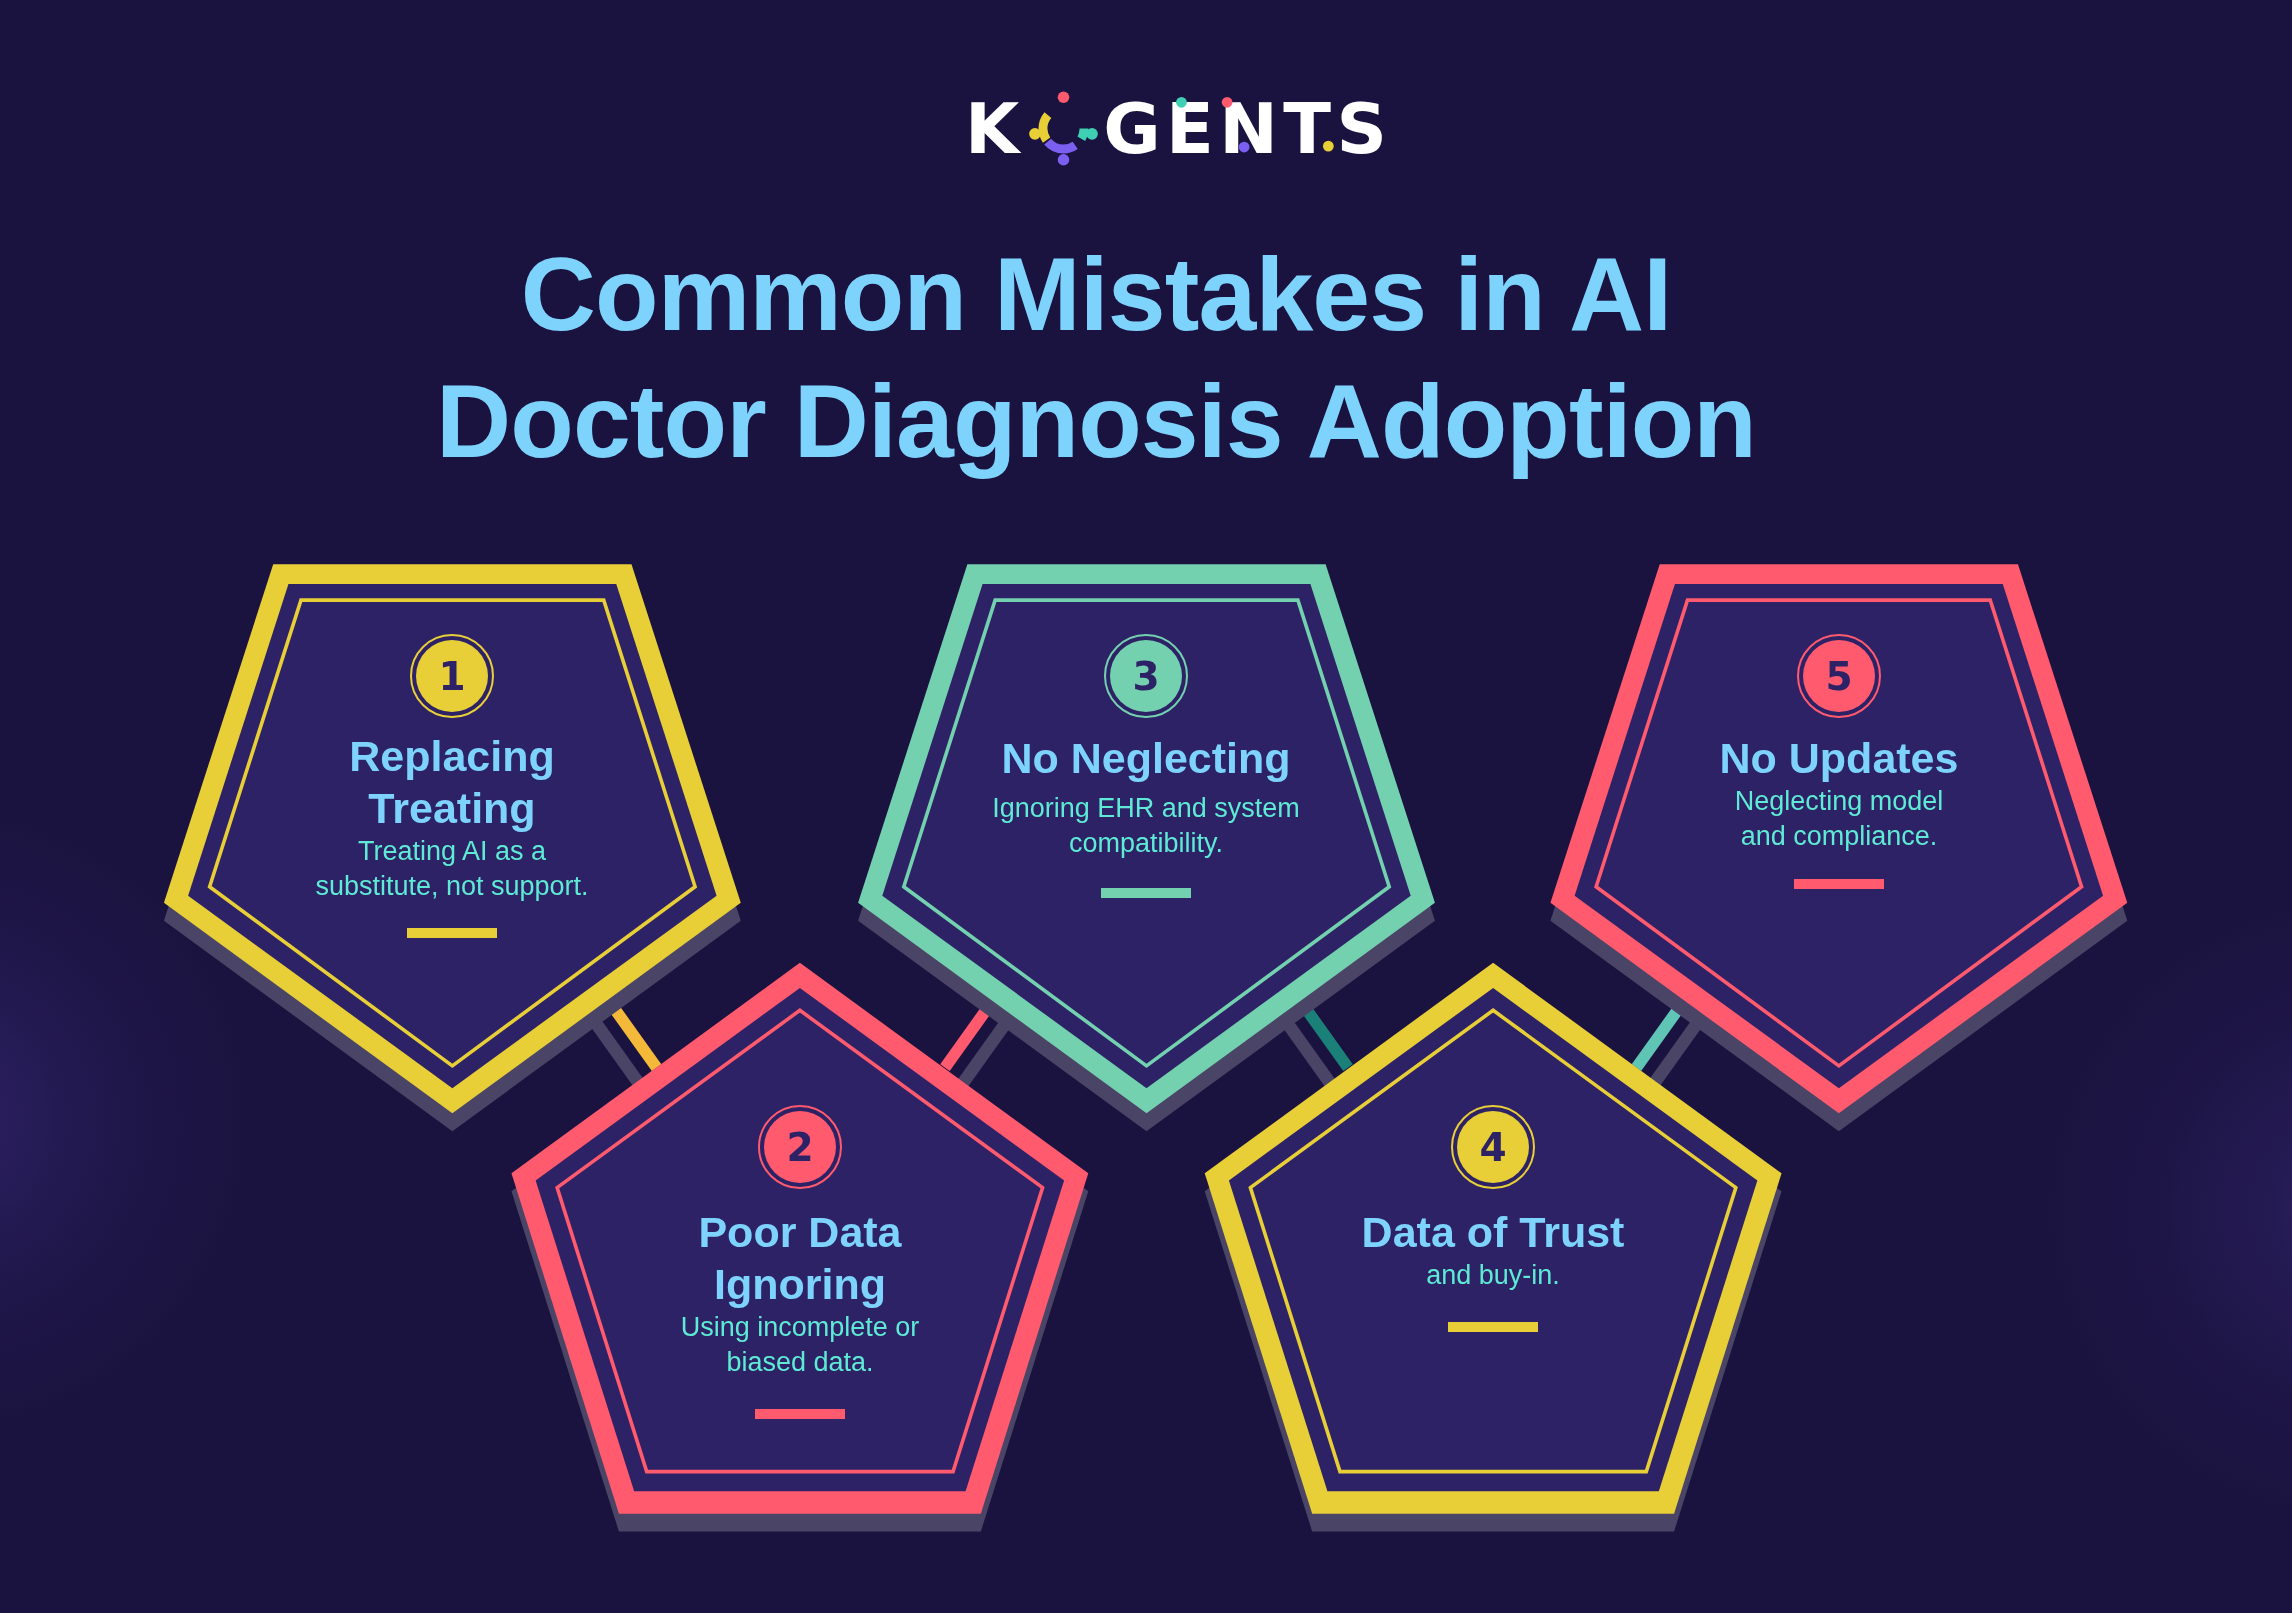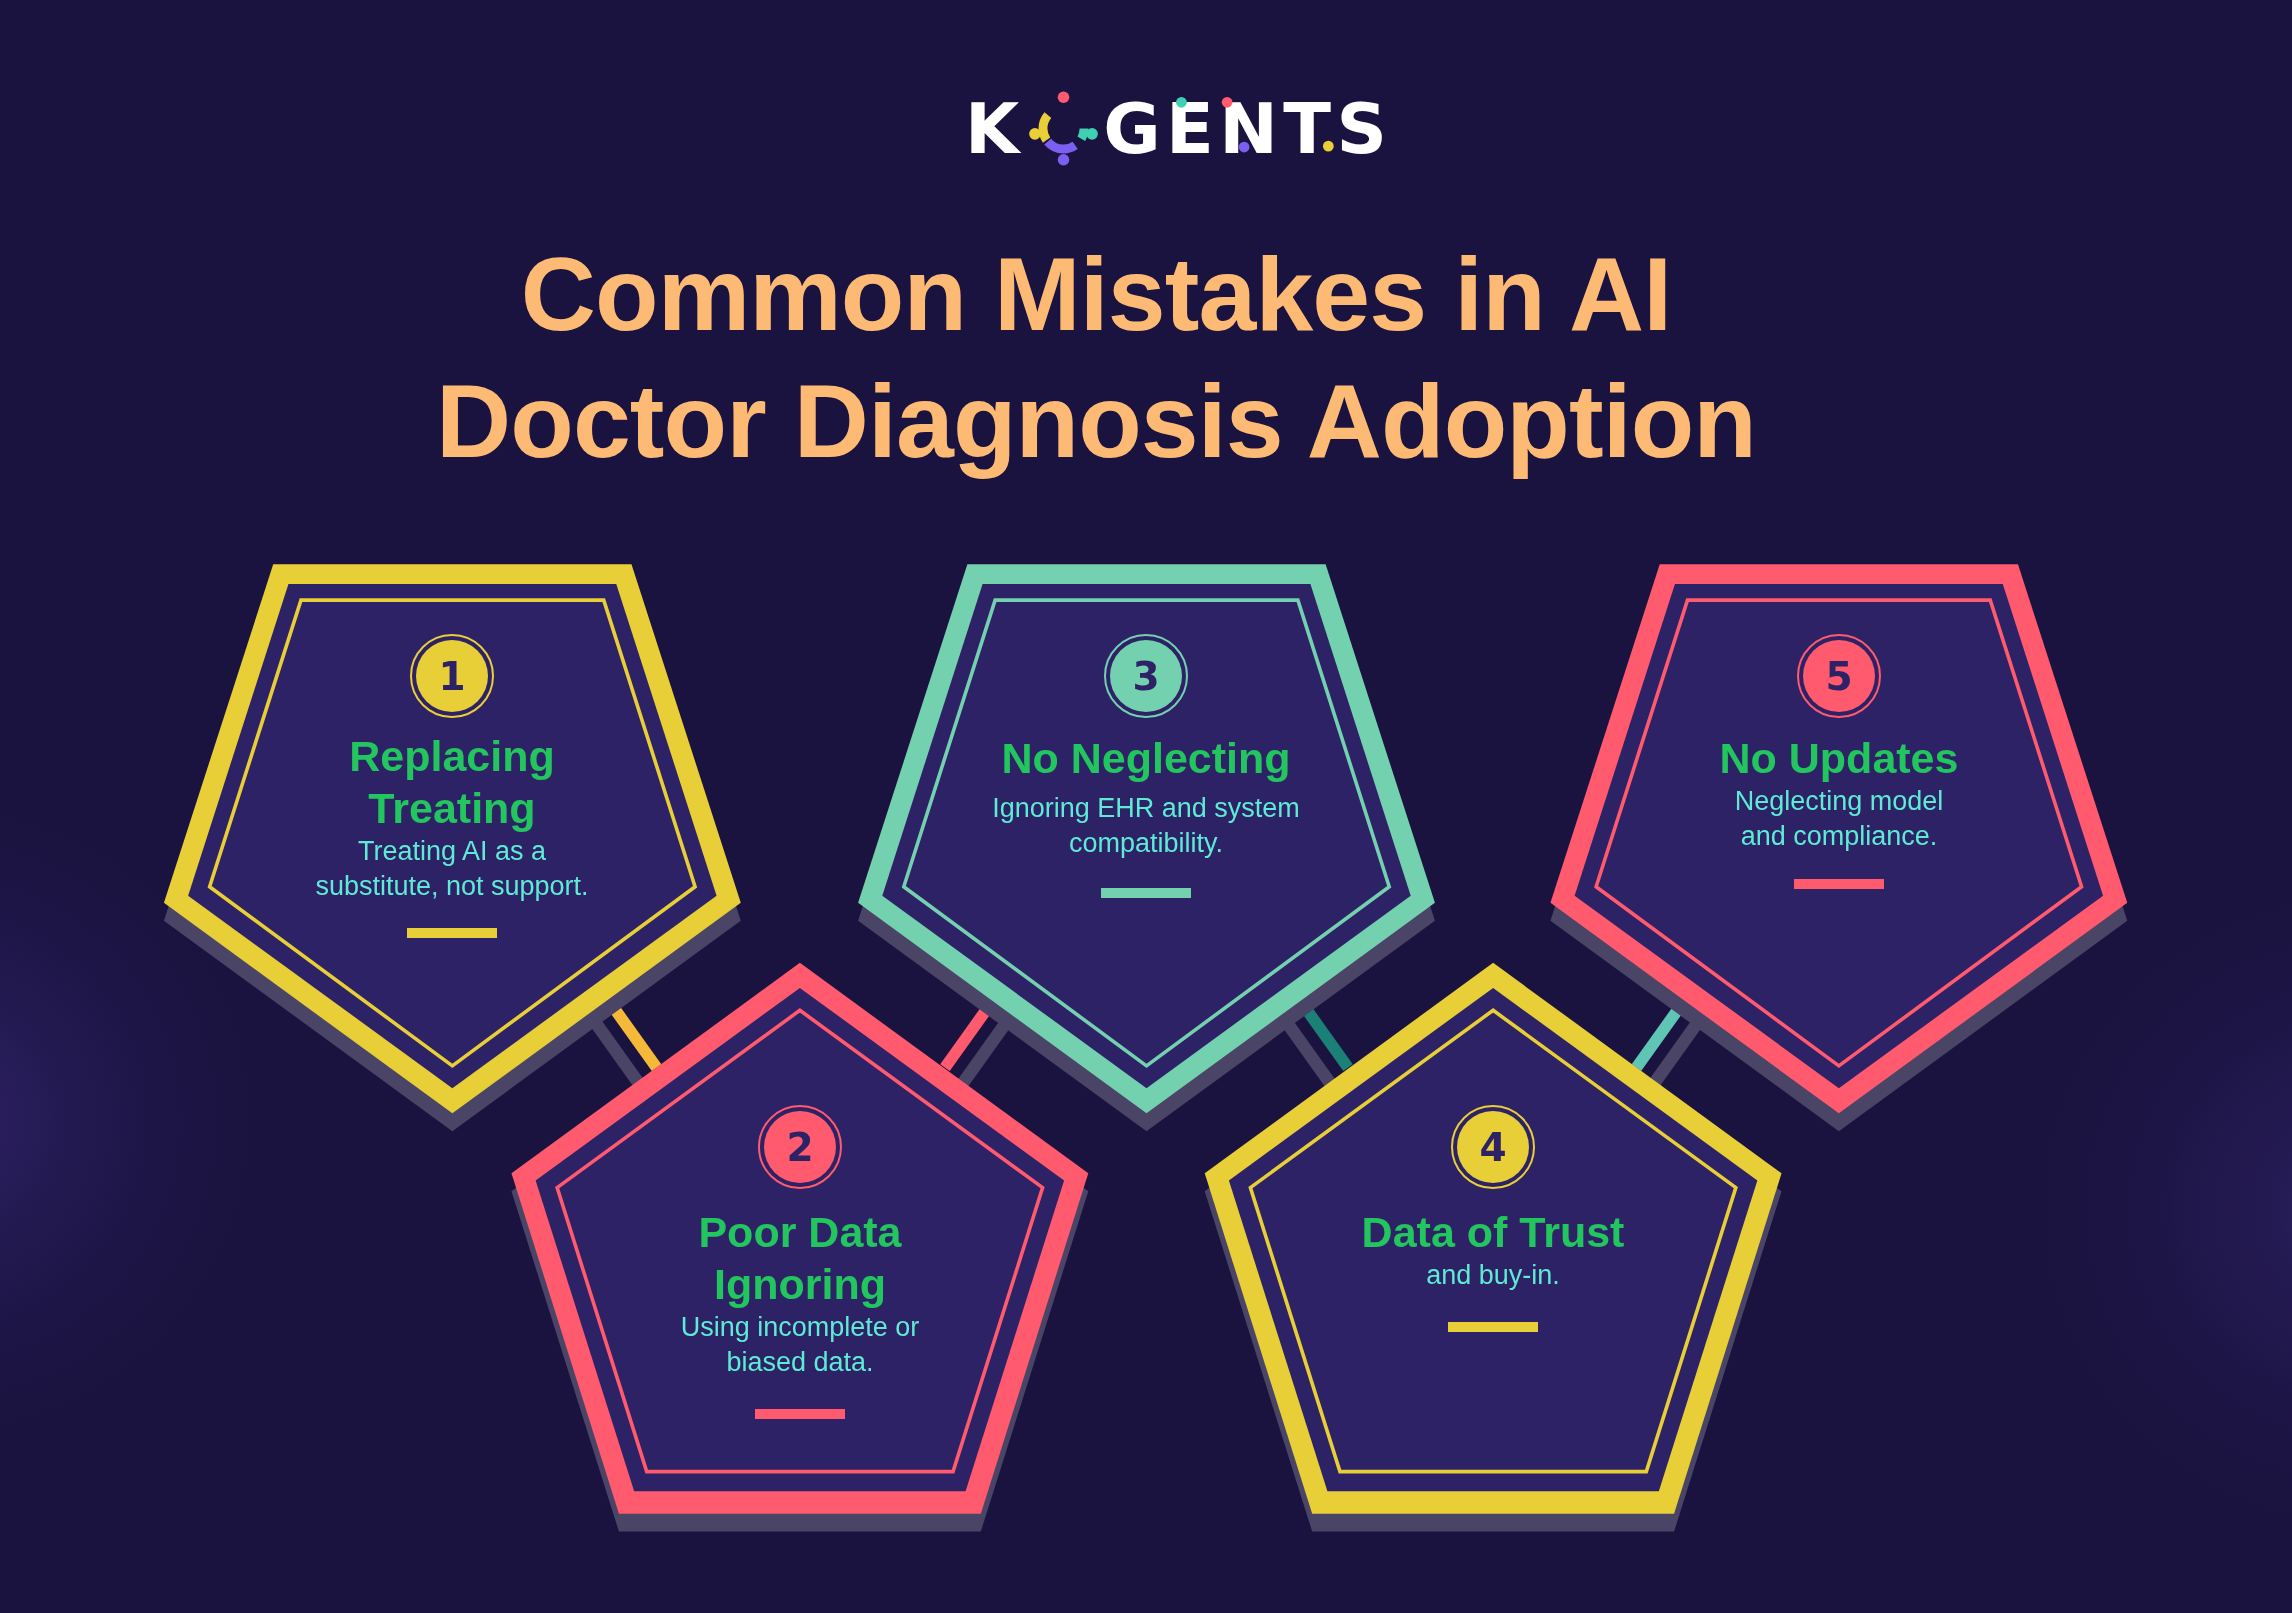--- a/index.html
+++ b/index.html
@@ -28,42 +28,42 @@
   .logo-text {
     font-family: "DejaVu Sans", sans-serif; font-weight: bold;
     font-size: 70px; letter-spacing: 5.4px; color: #ffffff; line-height: 1;
   }
   .logo-ring { width: 75px; height: 75px; margin: 0 1.8px; }
 
   .title {
     position: absolute; left: 0; width: 2192px; top: 231px;
     text-align: center; font-family: "Liberation Sans", sans-serif;
     font-weight: bold; font-size: 104px; line-height: 127px;
-    color: #fdba74; letter-spacing: -0.9px;
+    color: #7dd3fc; letter-spacing: -0.9px;
   }
   .title .line { display: block; }
 
   .card {
     position: absolute; width: 466px; text-align: center;
     transform: translateX(-50%);
   }
   .badge {
     width: 72px; height: 72px; border-radius: 50%;
     margin: 0 auto; position: relative;
     display: flex; align-items: center; justify-content: center;
     font-family: "DejaVu Sans", sans-serif; font-weight: bold;
     font-size: 39px; color: #2d2266;
   }
   .badge::after {
     content: ""; position: absolute; left: -6.3px; top: -6.3px; right: -6.3px; bottom: -6.3px;
     border-radius: 50%; border: 2.7px solid var(--c);
   }
   .card-title {
     font-family: "Liberation Sans", sans-serif; font-weight: bold;
-    font-size: 43px; line-height: 52px; color: #22c55e;
+    font-size: 43px; line-height: 52px; color: #7dd3fc;
   }
   .card-desc {
     font-family: "Liberation Sans", sans-serif;
     font-size: 27px; line-height: 35px; color: #5eead4;
   }
   .card-dash {
     width: 90px; height: 9.9px; margin: 0 auto;
   }
 </style>
 </head>

